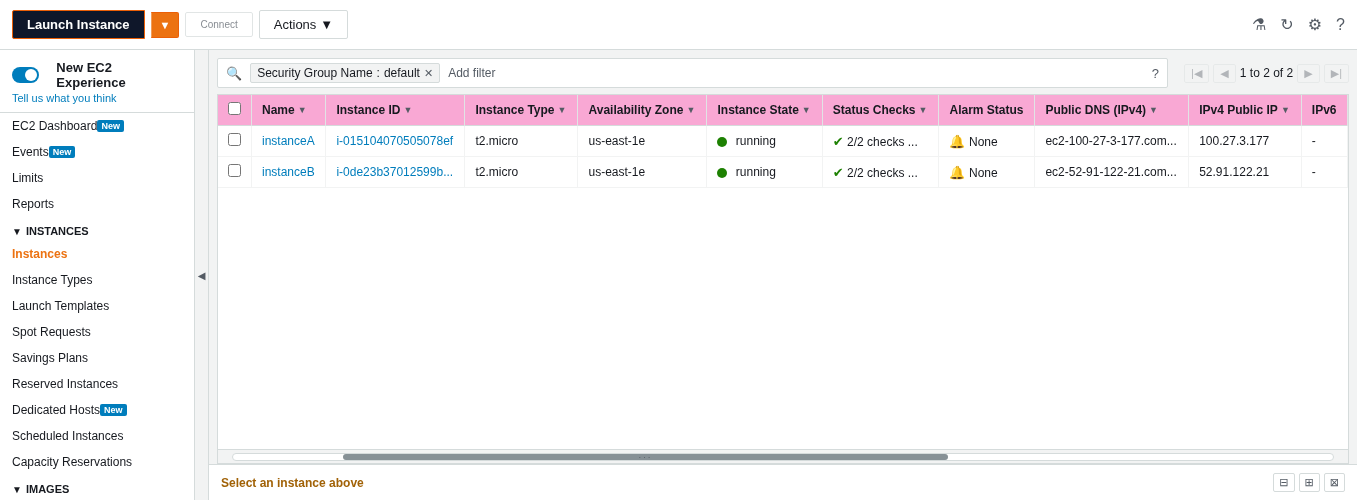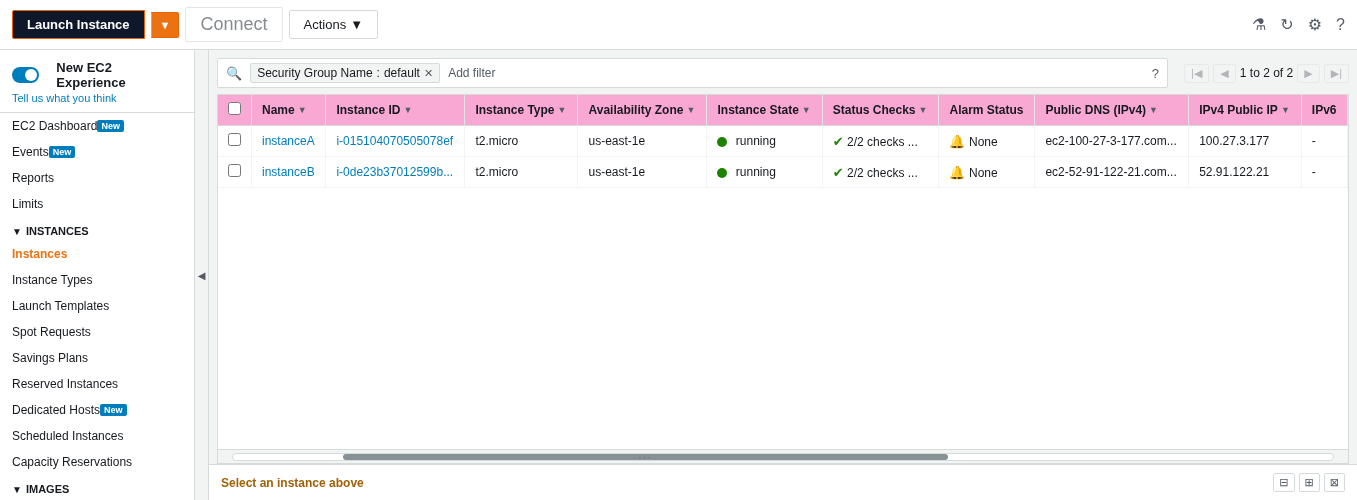--- a/index.html
+++ b/index.html
@@ -7,21 +7,21 @@
 
     .app-container { display: flex; flex-direction: column; height: 500px; width: 1357px; }
 
     
     .toolbar { display: flex; align-items: center; background: #fff; border-bottom: 1px solid #d5dbdb; padding: 6px 12px; gap: 6px; min-height: 50px; }
 
     .btn-launch { background: #0f172a; color: #fff; border: 1px solid #eb5f07; padding: 6px 14px; font-size: 13px; font-weight: bold; cursor: pointer; border-radius: 2px 0 0 2px; }
 
     .btn-launch-dropdown { background: #ec7211; color: #fff; border: 1px solid #eb5f07; border-left: 1px solid rgba(255,255,255,0.3); padding: 6px 8px; cursor: pointer; border-radius: 0 2px 2px 0; font-size: 11px; }
 
-    .btn-connect { background: #fff; color: #545b64; border: 1px solid #d5dbdb; padding: 6px 14px; font-size: 18px; cursor: not-allowed; border-radius: 2px; opacity: 0.7; }
+    .btn-connect { background: #fff; color: #545b64; border: 1px solid #d5dbdb; padding: 6px 14px; font-size: 10px; cursor: not-allowed; border-radius: 2px; opacity: 0.7; }
 
     .btn-actions { background: #fff; color: #16191f; border: 1px solid #d5dbdb; padding: 6px 14px; font-size: 13px; cursor: pointer; border-radius: 2px; display: flex; align-items: center; gap: 4px; }
 
     .toolbar-spacer { flex: 1; }
 
     .toolbar-icons { display: flex; align-items: center; gap: 14px; color: #545b64; }
     .toolbar-icon { font-size: 16px; cursor: pointer; }
 
     
     .main-area { display: flex; flex: 1; overflow: hidden; }
@@ -128,24 +128,24 @@
       <div class="sidebar-nav">
         <div class="sidebar-item">
           <span>EC2 Dashboard</span>
           <span class="new-badge">New</span>
         </div>
         <div class="sidebar-item">
           <span>Events</span>
           <span class="new-badge">New</span>
         </div>
         <div class="sidebar-item">
+          <span>Limits</span>
+        </div>
+        <div class="sidebar-item">
           <span>Reports</span>
-        </div>
-        <div class="sidebar-item">
-          <span>Limits</span>
         </div>
 
         <div class="sidebar-section">
           <span class="sidebar-section-arrow">▼</span>
           <span>INSTANCES</span>
         </div>
 
         <div class="sidebar-item active">
           <span>Instances</span>
         </div>

